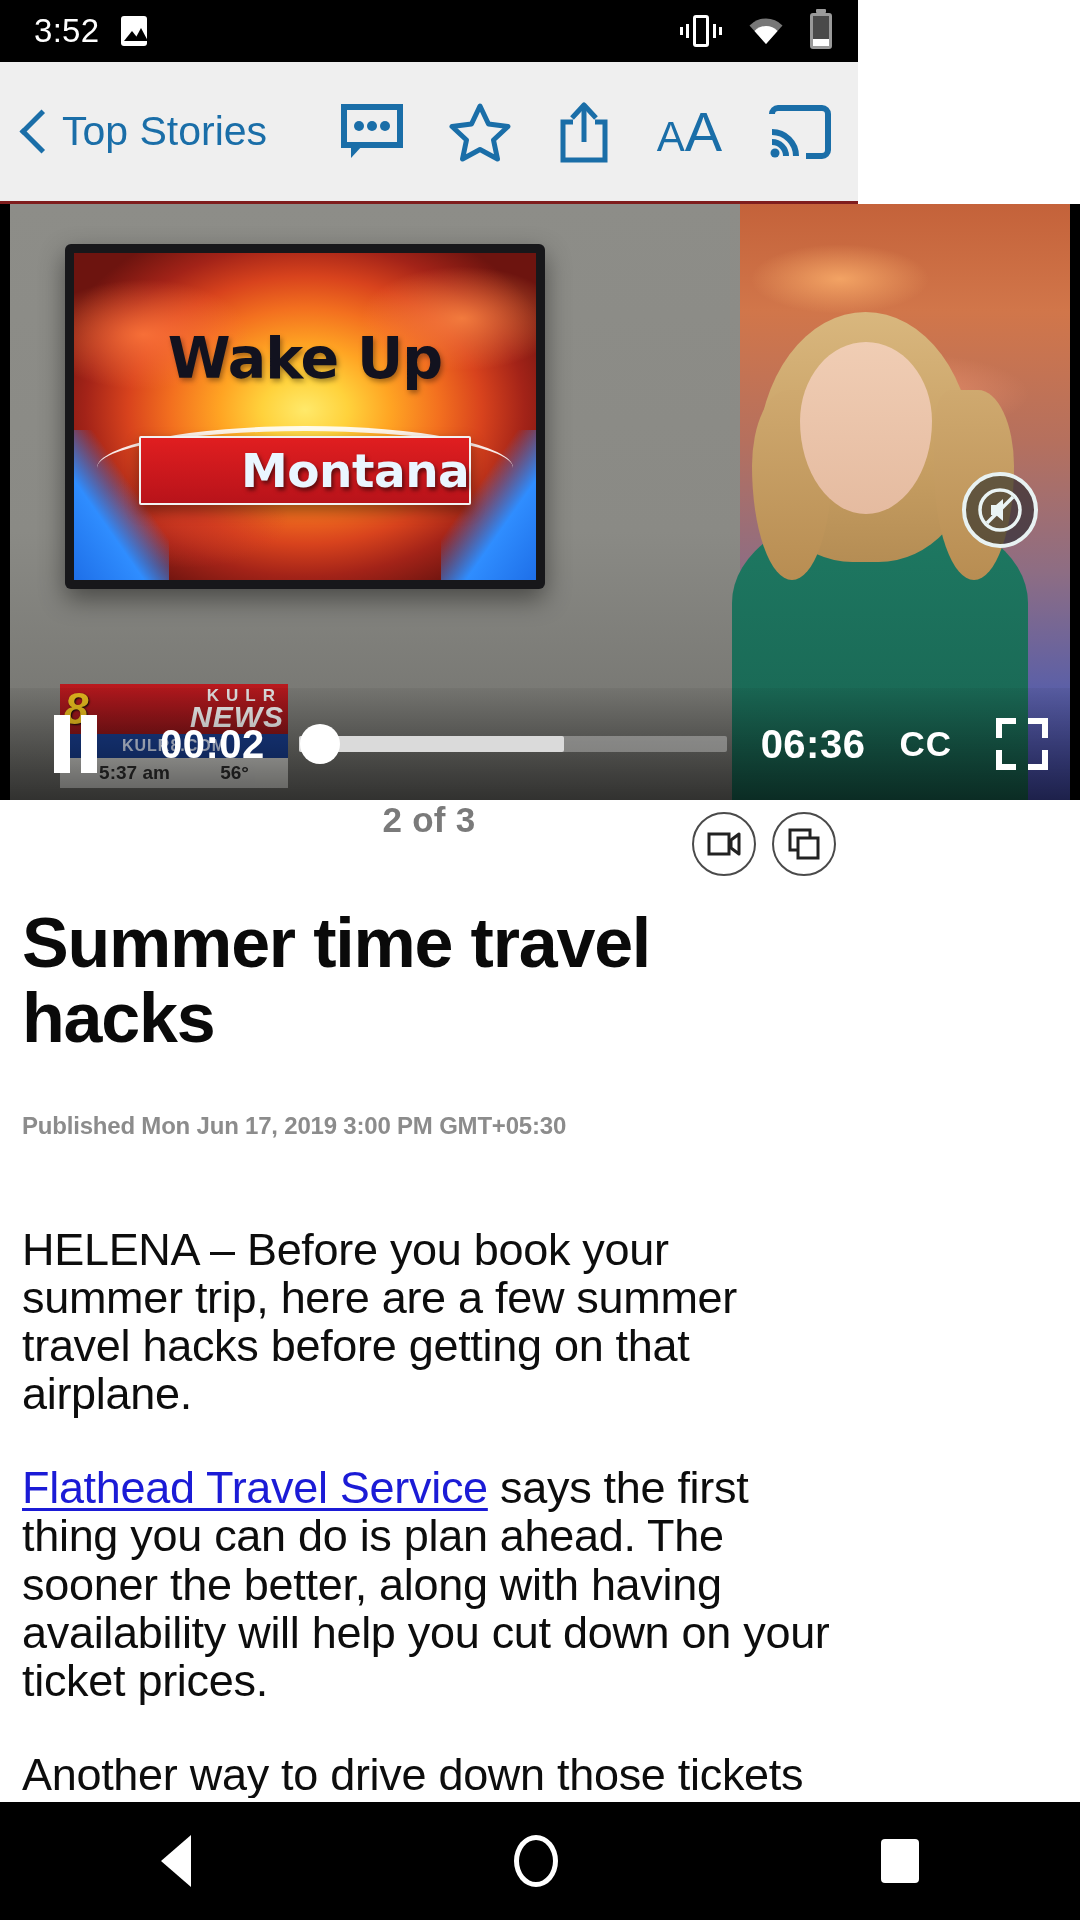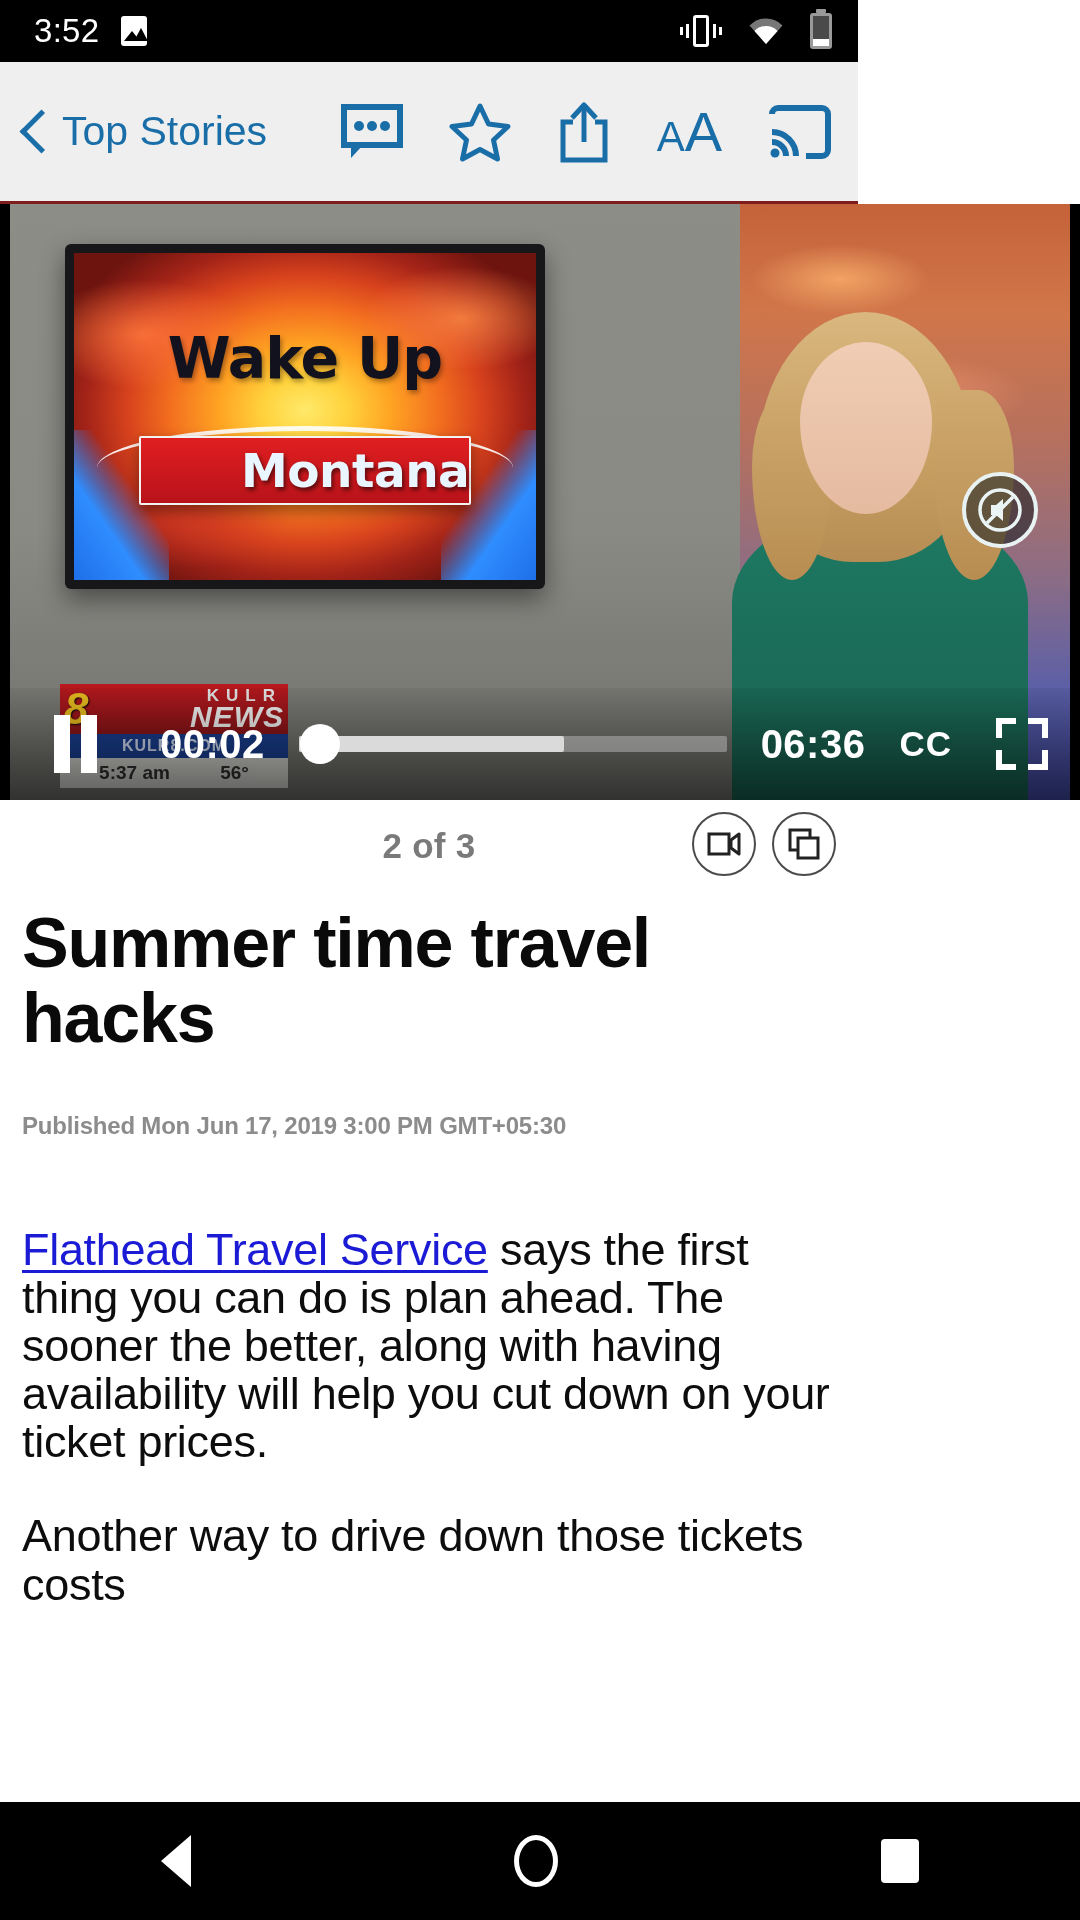--- a/index.html
+++ b/index.html
@@ -264,21 +264,21 @@
   .fs-btn { width:52px; height:52px; position:relative; margin-left:44px; margin-right:6px; cursor:pointer; }
   .fs-btn span{ position:absolute; width:20px; height:20px; }
   .fs-btn .c1{ left:0; top:0; border-left:6px solid #fff; border-top:6px solid #fff;}
   .fs-btn .c2{ right:0; top:0; border-right:6px solid #fff; border-top:6px solid #fff;}
   .fs-btn .c3{ left:0; bottom:0; border-left:6px solid #fff; border-bottom:6px solid #fff;}
   .fs-btn .c4{ right:0; bottom:0; border-right:6px solid #fff; border-bottom:6px solid #fff;}
 
   
   .article { padding:0 22px; position:relative; background:#fff; }
   .meta-row {
-    position:relative; height:92px; display:flex; align-items:center; justify-content:center;
+    position:relative; height:92px; display:flex; align-items:flex-start; justify-content:center;
   }
   .counter { font-size:35px; color:#7a7a7a; font-weight:700; letter-spacing:.3px; }
   .meta-actions {
     position:absolute; right:0; top:12px; display:flex; gap:16px;
   }
   .round-btn {
     width:64px; height:64px; border-radius:50%; border:2px solid #4a4a4a;
     display:flex; align-items:center; justify-content:center; cursor:pointer;
     background:#fff;
   }
@@ -496,20 +496,21 @@
           </svg>
         </div>
       </div>
     </div>
 
     <h1 class="headline">Summer time travel hacks</h1>
 
     <div class="published">Published Mon Jun 17, 2019 3:00 PM GMT+05:30</div>
 
     <div class="body-text">
+      <p>HELENA – Before you book your summer trip, here are a few summer travel hacks before getting on that airplane.</p>
       <p><a href="#">Flathead Travel Service</a><span> says the first thing you can do is plan ahead. The sooner the better, along with having availability will help you cut down on your ticket prices.</span></p>
       <p>Another way to drive down those tickets costs</p>
     </div>
 
   </div>
 
   <div class="fade-bottom"></div>
 
   <div class="navbar">
     <div class="nav-back"></div>

